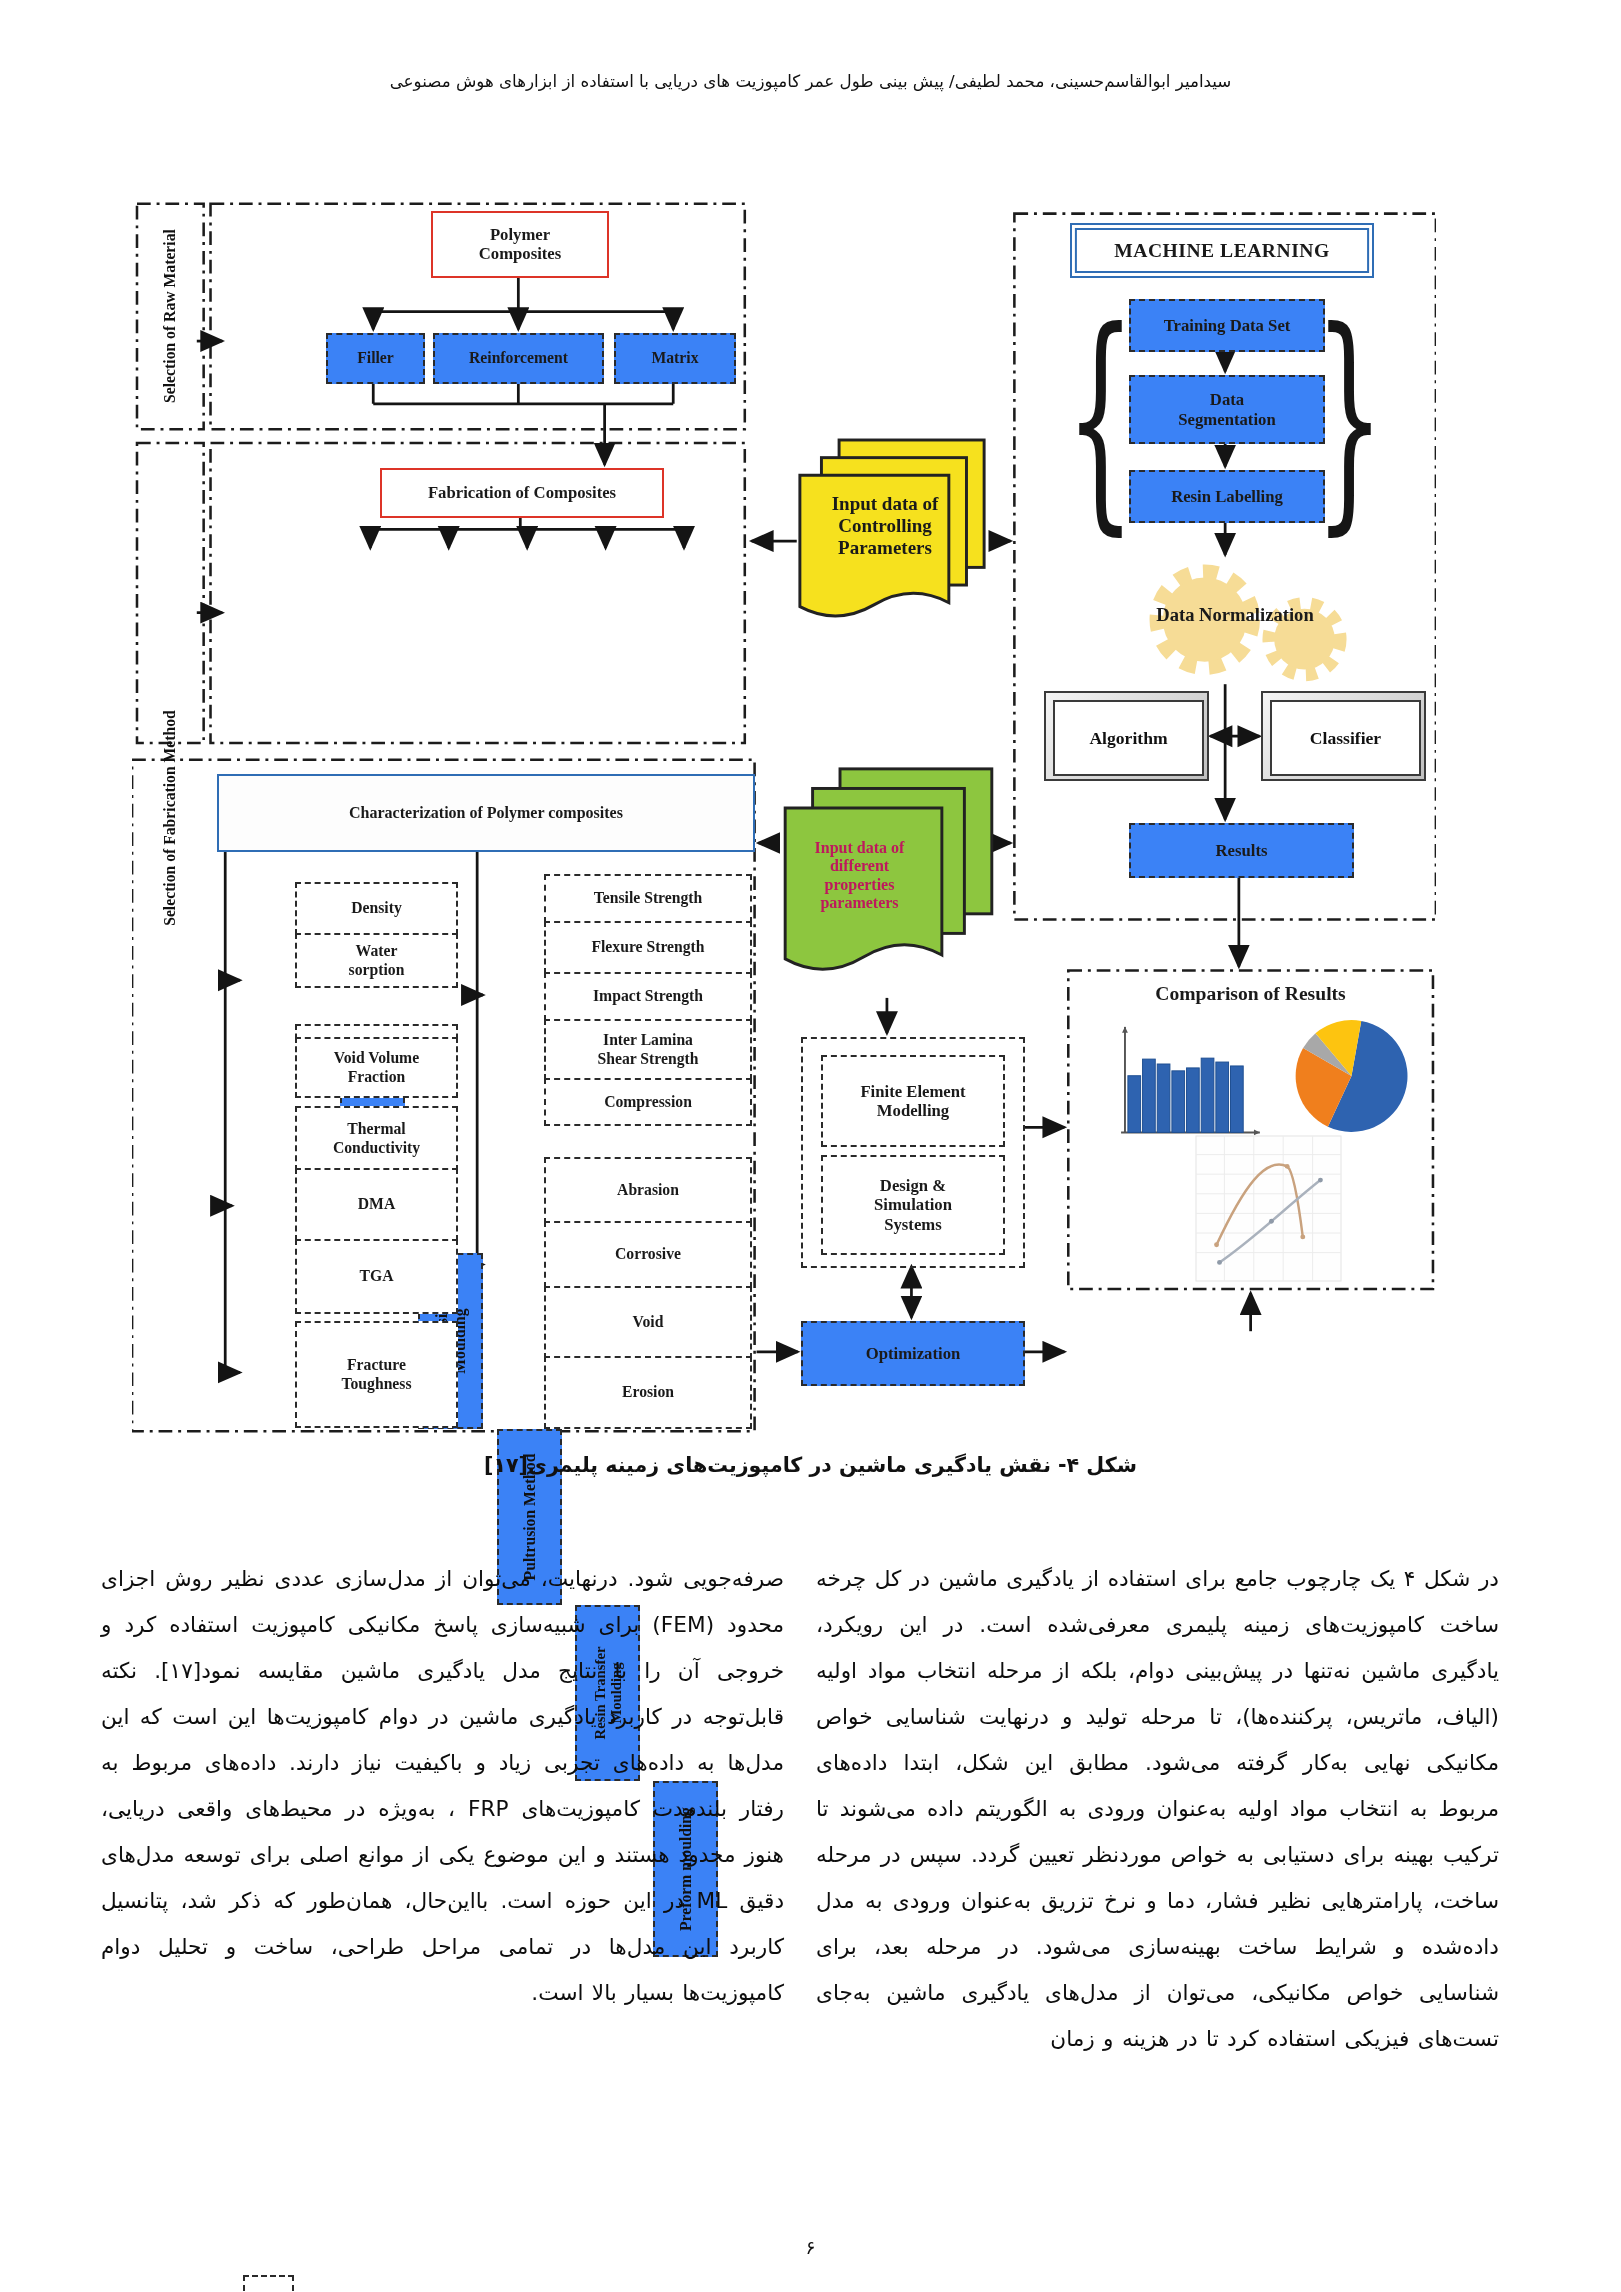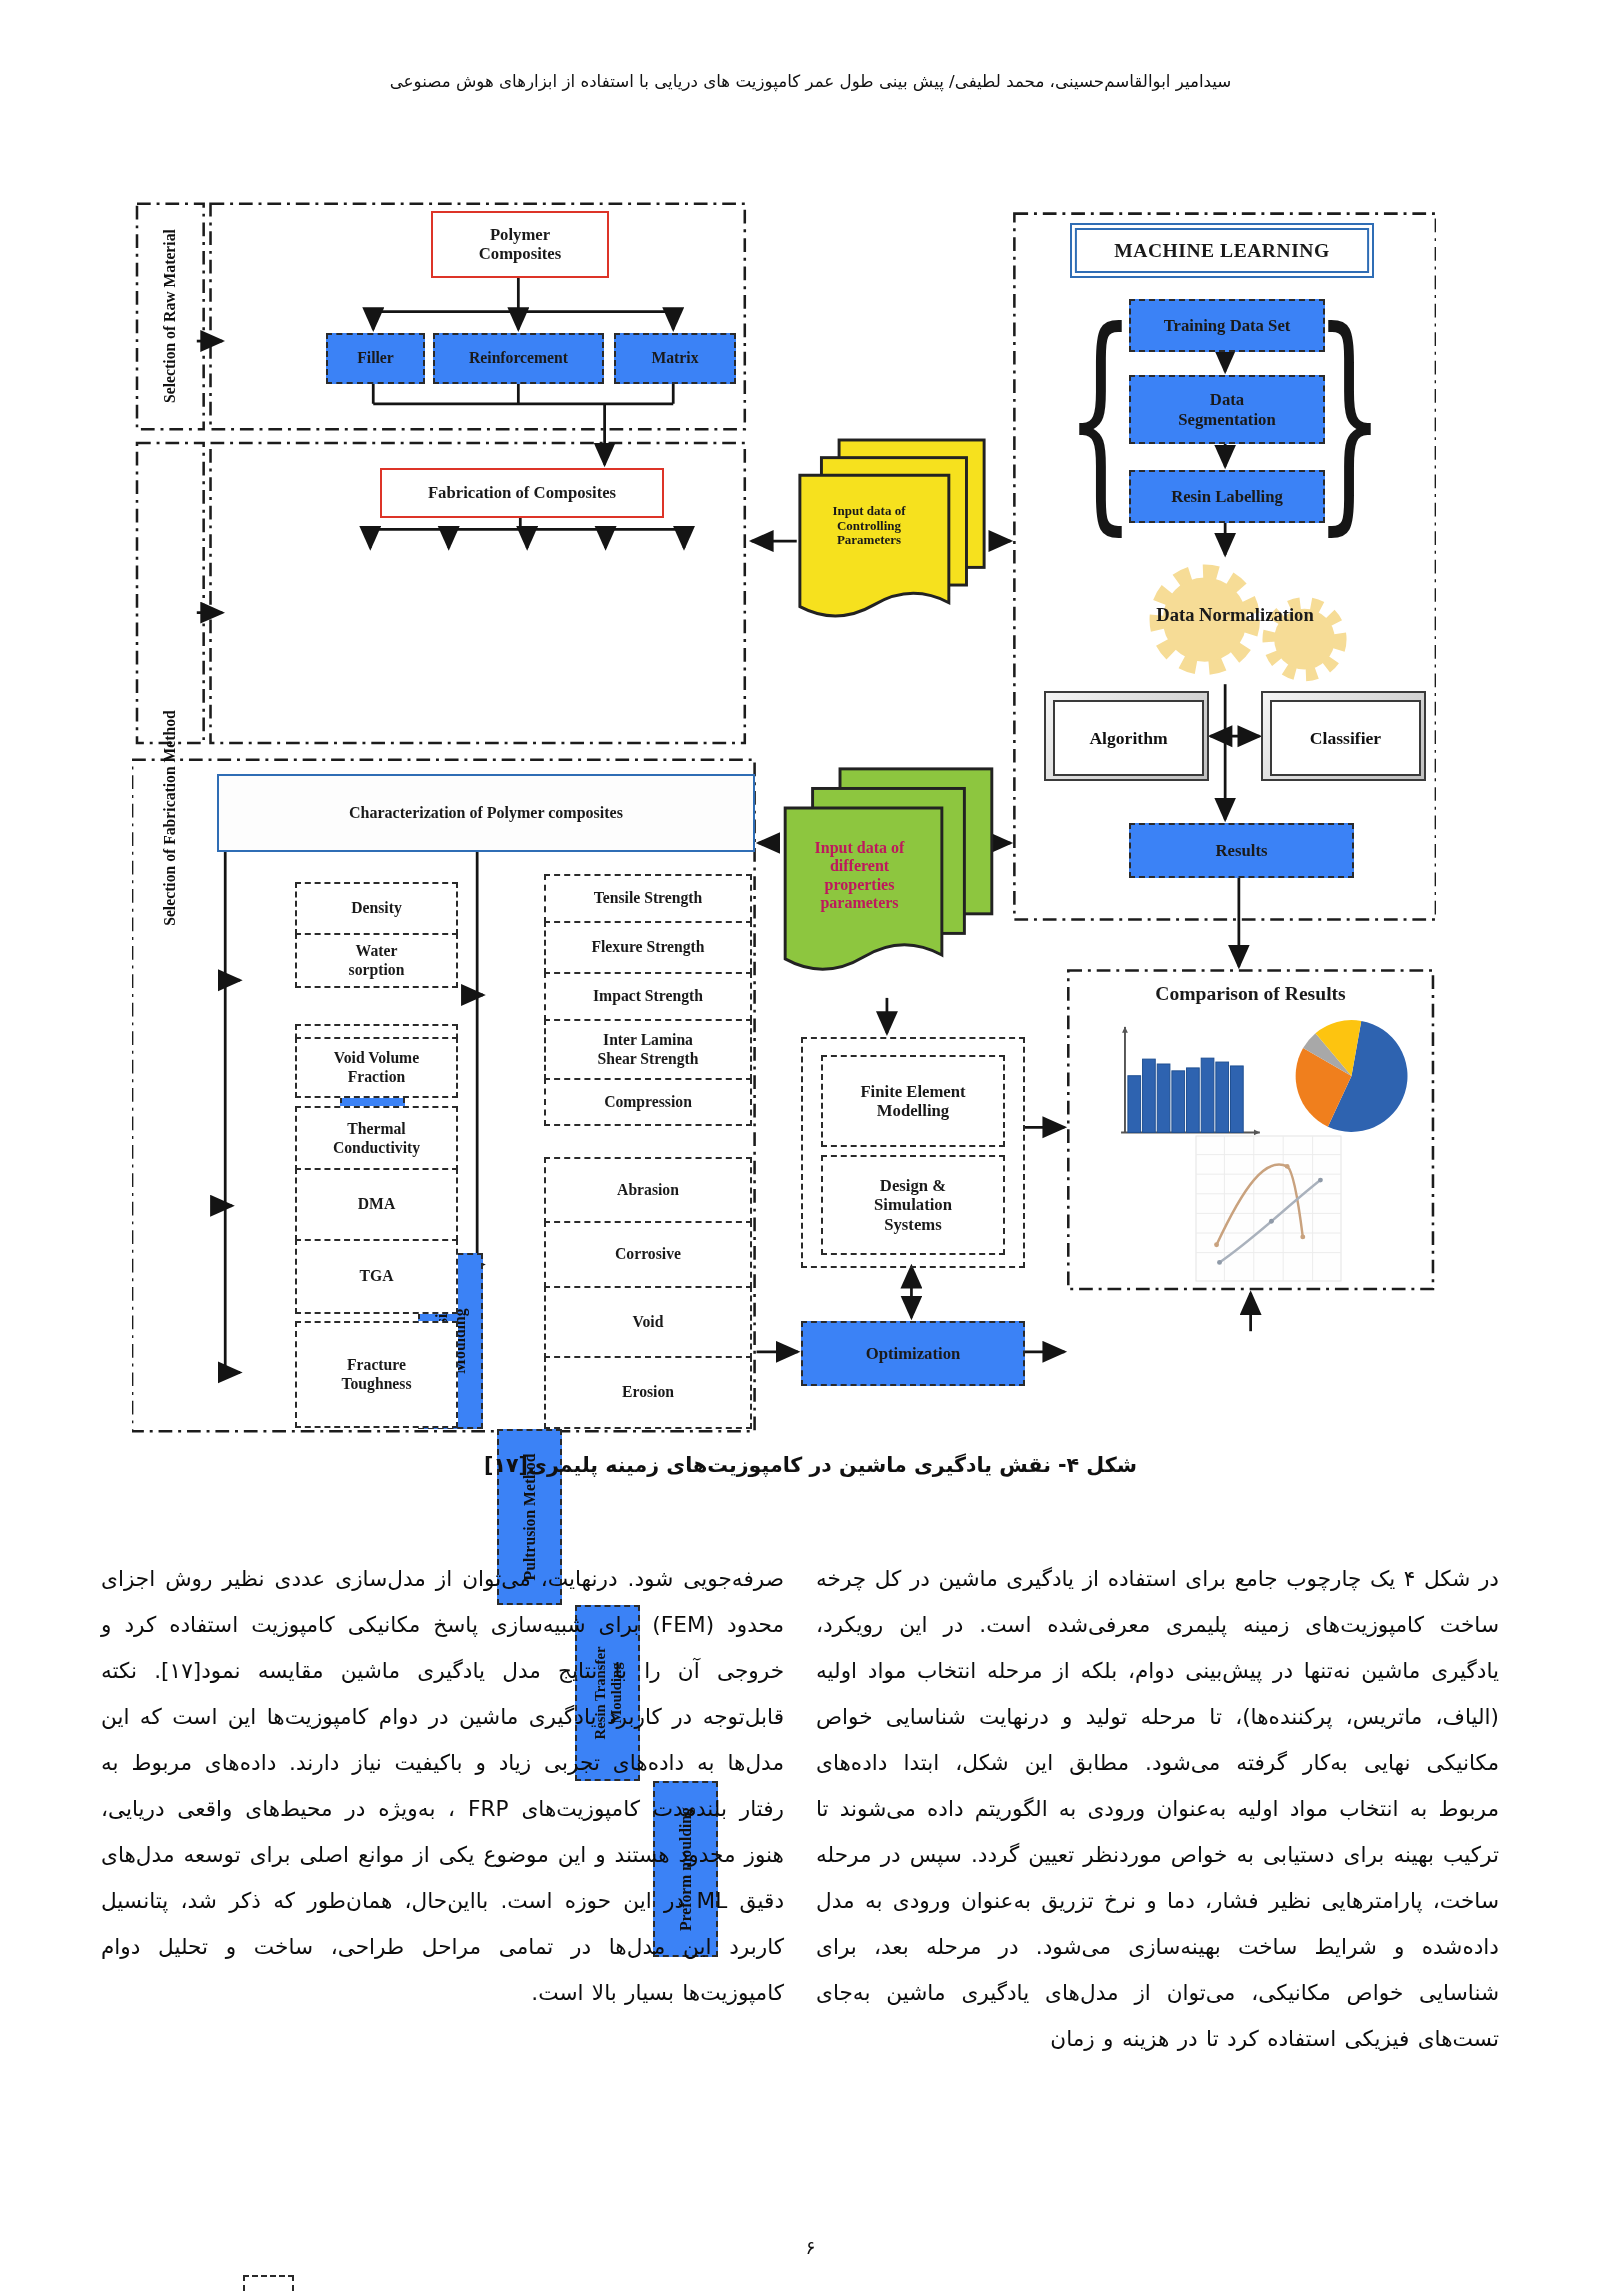--- a/index.html
+++ b/index.html
@@ -174,21 +174,21 @@
     <div class="abs dash-thin cell serif" style="left:412px;top:1090px;width:204px;height:69px;font-size:15.7px;">Void</div>
     <div class="abs dash-thin cell serif" style="left:412px;top:1160px;width:204px;height:69px;font-size:15.7px;">Erosion</div>
 
     <svg class="abs" style="left:662px;top:238px;" width="196" height="208" viewBox="0 0 200 212">
       <g stroke="#222" stroke-width="3">
         <rect x="46" y="6" width="148" height="130" style="fill:var(--doc-yellow)"></rect>
         <rect x="28" y="24" width="148" height="130" style="fill:var(--doc-yellow)"></rect>
         <path d="M6,42 H158 V172 Q120,152 82,174 Q44,196 6,176 Z" style="fill:var(--doc-yellow)"></path>
       </g>
     </svg>
-    <div class="abs cell serif" style="left:671px;top:276px;width:132px;height:108px;font-size:13px;">
+    <div class="abs cell serif" style="left:671px;top:276px;width:132px;height:108px;font-size:19px;padding-left:16px;">
       <span style="width:123px;">Input data of Controlling Parameters</span>
     </div>
 
     <svg class="abs" style="left:647px;top:567px;" width="218" height="237" viewBox="0 0 222 242">
       <g stroke="#222" stroke-width="3">
         <rect x="62" y="6" width="155" height="148" style="fill:var(--doc-green)"></rect>
         <rect x="34" y="26" width="155" height="148" style="fill:var(--doc-green)"></rect>
         <path d="M6,46 H166 V196 Q126,174 86,198 Q46,222 6,200 Z" style="fill:var(--doc-green)"></path>
       </g>
     </svg>

